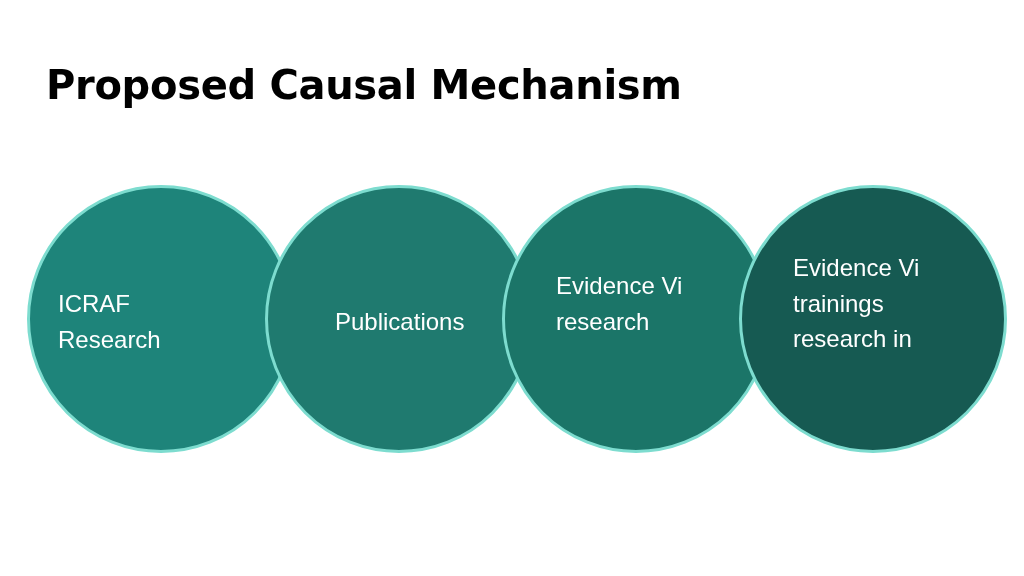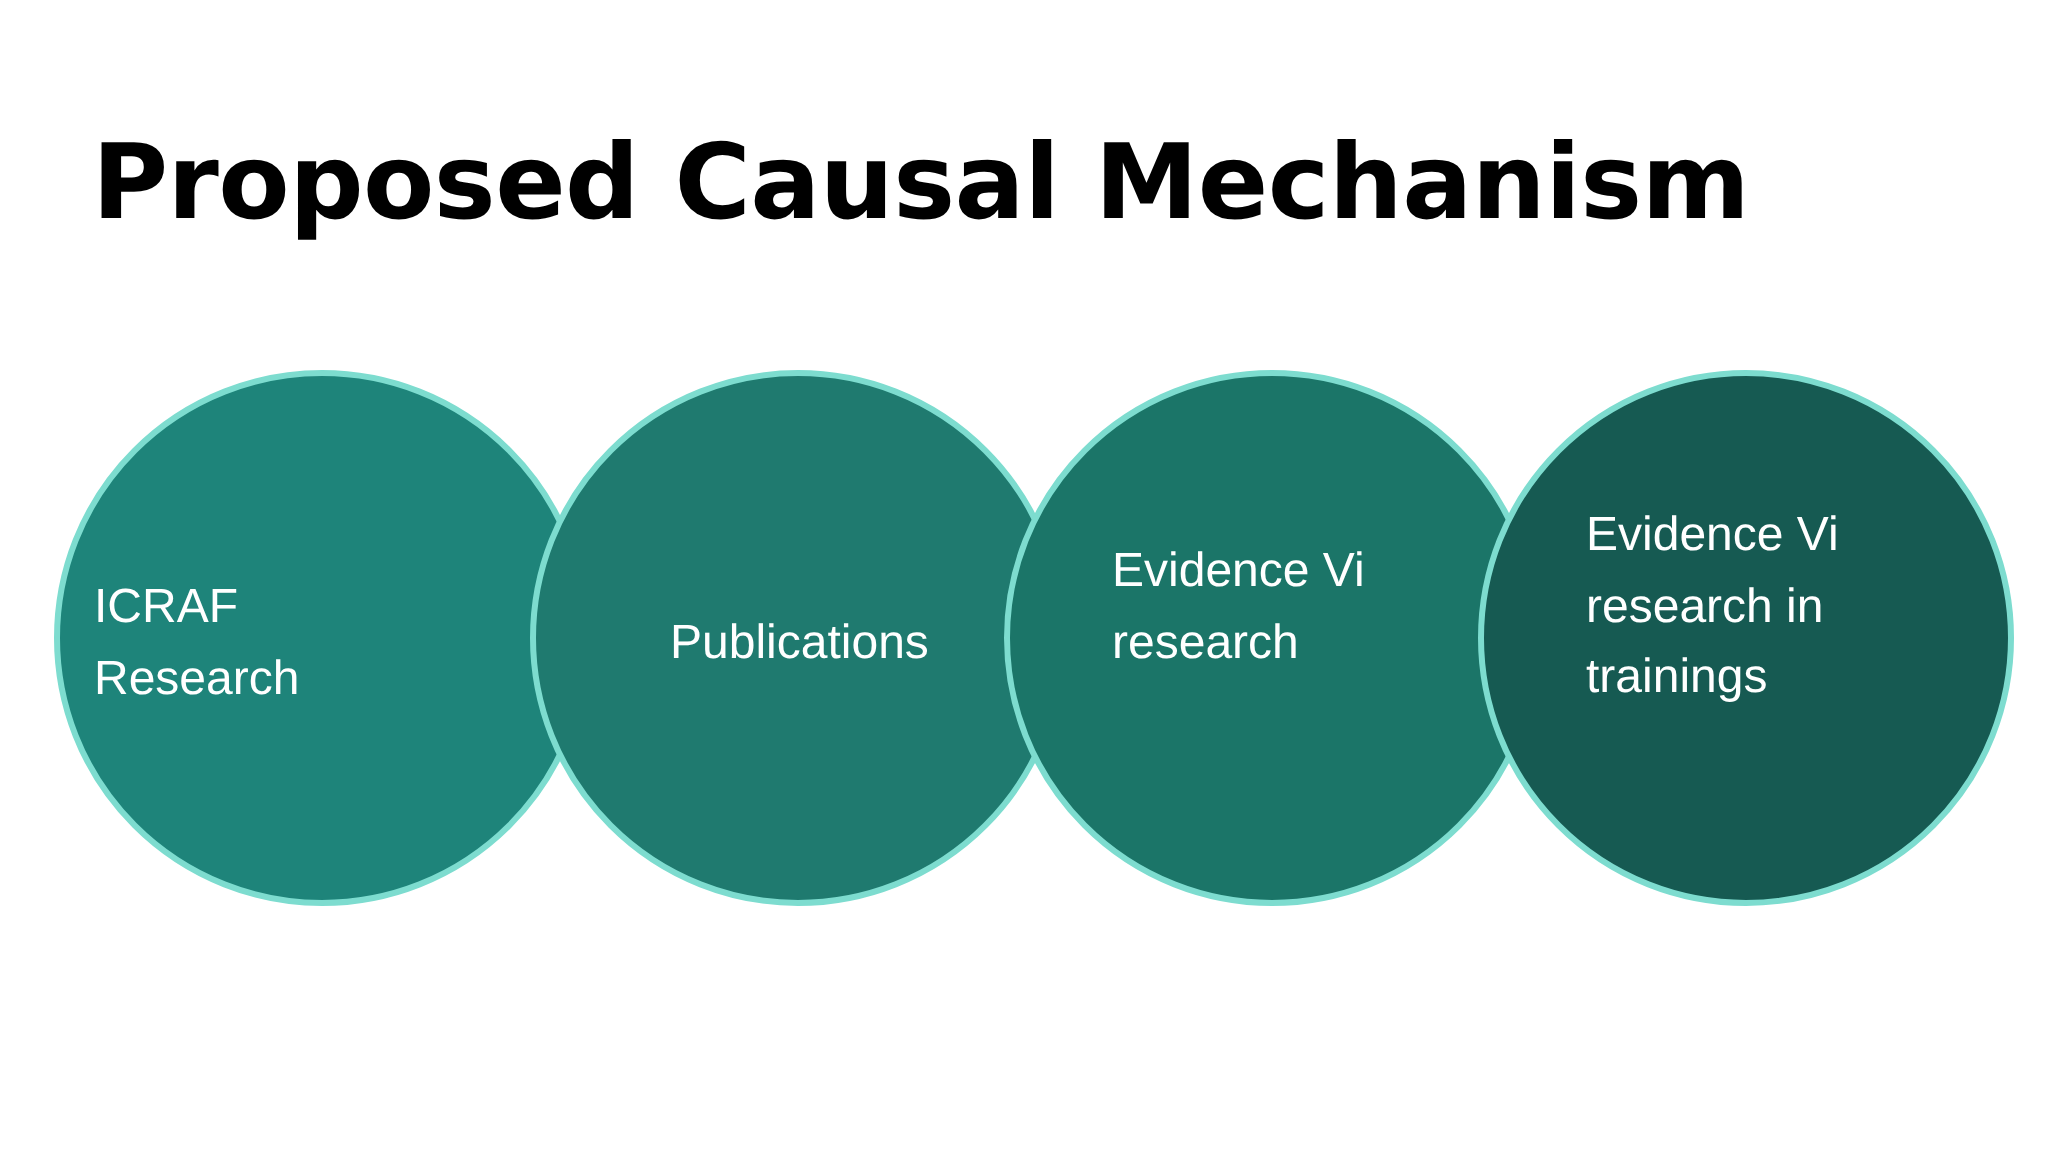--- a/index.html
+++ b/index.html
@@ -1,24 +1,24 @@
 <!DOCTYPE html>
 <html><head>
 <meta charset="utf-8">
 <style>
   html, body { margin:0; padding:0; }
   body { width:1024px; height:576px; background:#ffffff; position:relative; overflow:hidden; font-family:"Liberation Sans", sans-serif; }
-  .title { position:absolute; left:46px; top:62px; font-size:52px; font-weight:bold; color:#000; letter-spacing:-0.3px; font-family:"DejaVu Sans", sans-serif; }
+  .title { position:absolute; left:46px; top:62px; font-size:40px; font-weight:bold; color:#000; letter-spacing:-0.3px; font-family:"DejaVu Sans", sans-serif; }
   .circle { position:absolute; width:268px; height:268px; border-radius:50%; border:3px solid #7ddccf; box-sizing:border-box; top:185px; }
   .label { position:absolute; color:#ffffff; font-size:24px; line-height:35.5px; font-family:"Liberation Sans", sans-serif; }
   #c1 { left:27px; background:#1e847a; z-index:1; }
   #c2 { left:265px; background:#1f7a6f; z-index:2; }
   #c3 { left:502px; background:#1b7568; z-index:3; }
   #c4 { left:739px; background:#165a52; z-index:4; }
-  #c1 .label { left:17px; top:98px; }
+  #c1 .label { left:28px; top:98px; }
   #c2 .label { left:51px; top:116px;margin-left:16px; }
   #c3 .label { left:51px; top:80px; }
   #c4 .label { left:51px; top:62px; }
 </style>
 </head>
 <body>
 
 <div class="title">Proposed Causal Mechanism</div>
 
 <div class="circle" id="c1" style="background: rgb(30, 132, 122); border-color: rgb(125, 220, 207);">
@@ -37,16 +37,16 @@
 <div class="circle" id="c3" style="background: rgb(27, 117, 104); border-color: rgb(125, 220, 207);">
   <div class="label">
     <div>Evidence Vi</div>
     <div>research</div>
   </div>
 </div>
 
 <div class="circle" id="c4" style="background: rgb(22, 90, 82); border-color: rgb(125, 220, 207);">
   <div class="label">
     <div>Evidence Vi</div>
+    <div>trainings</div>
     <div>research in</div>
-    <div>trainings</div>
   </div>
 </div>
 
 </body></html>

